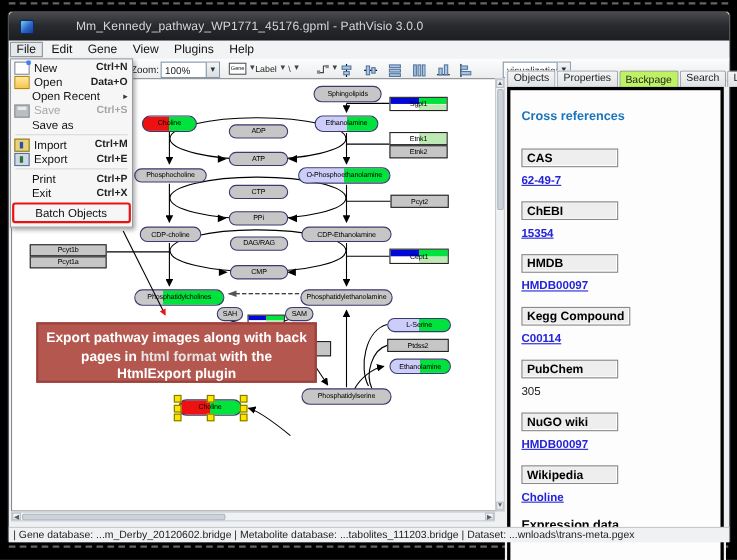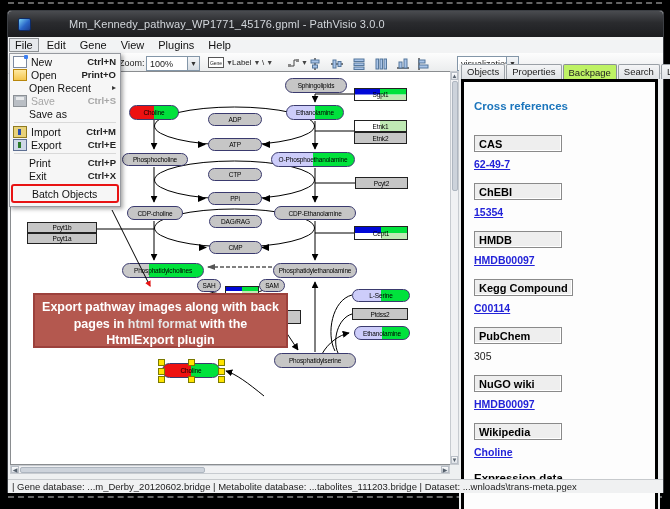--- a/index.html
+++ b/index.html
@@ -370,21 +370,21 @@
 
   <div id="filemenu">
       <div class="fm-item">
         <div class="fm-icon ic-new"></div>
         <span class="fm-label">New</span>
         <span class="fm-short">Ctrl+N</span>
       </div>
       <div class="fm-item">
         <div class="fm-icon ic-open"></div>
         <span class="fm-label">Open</span>
-        <span class="fm-short">Print+O</span>
+        <span class="fm-short">Data+O</span>
       </div>
       <div class="fm-item">
         <div class="fm-icon"></div>
         <span class="fm-label">Open Recent</span>
         <span class="fm-sub">▸</span>
       </div>
       <div class="fm-item disabled">
         <div class="fm-icon ic-save"></div>
         <span class="fm-label">Save</span>
         <span class="fm-short">Ctrl+S</span>

